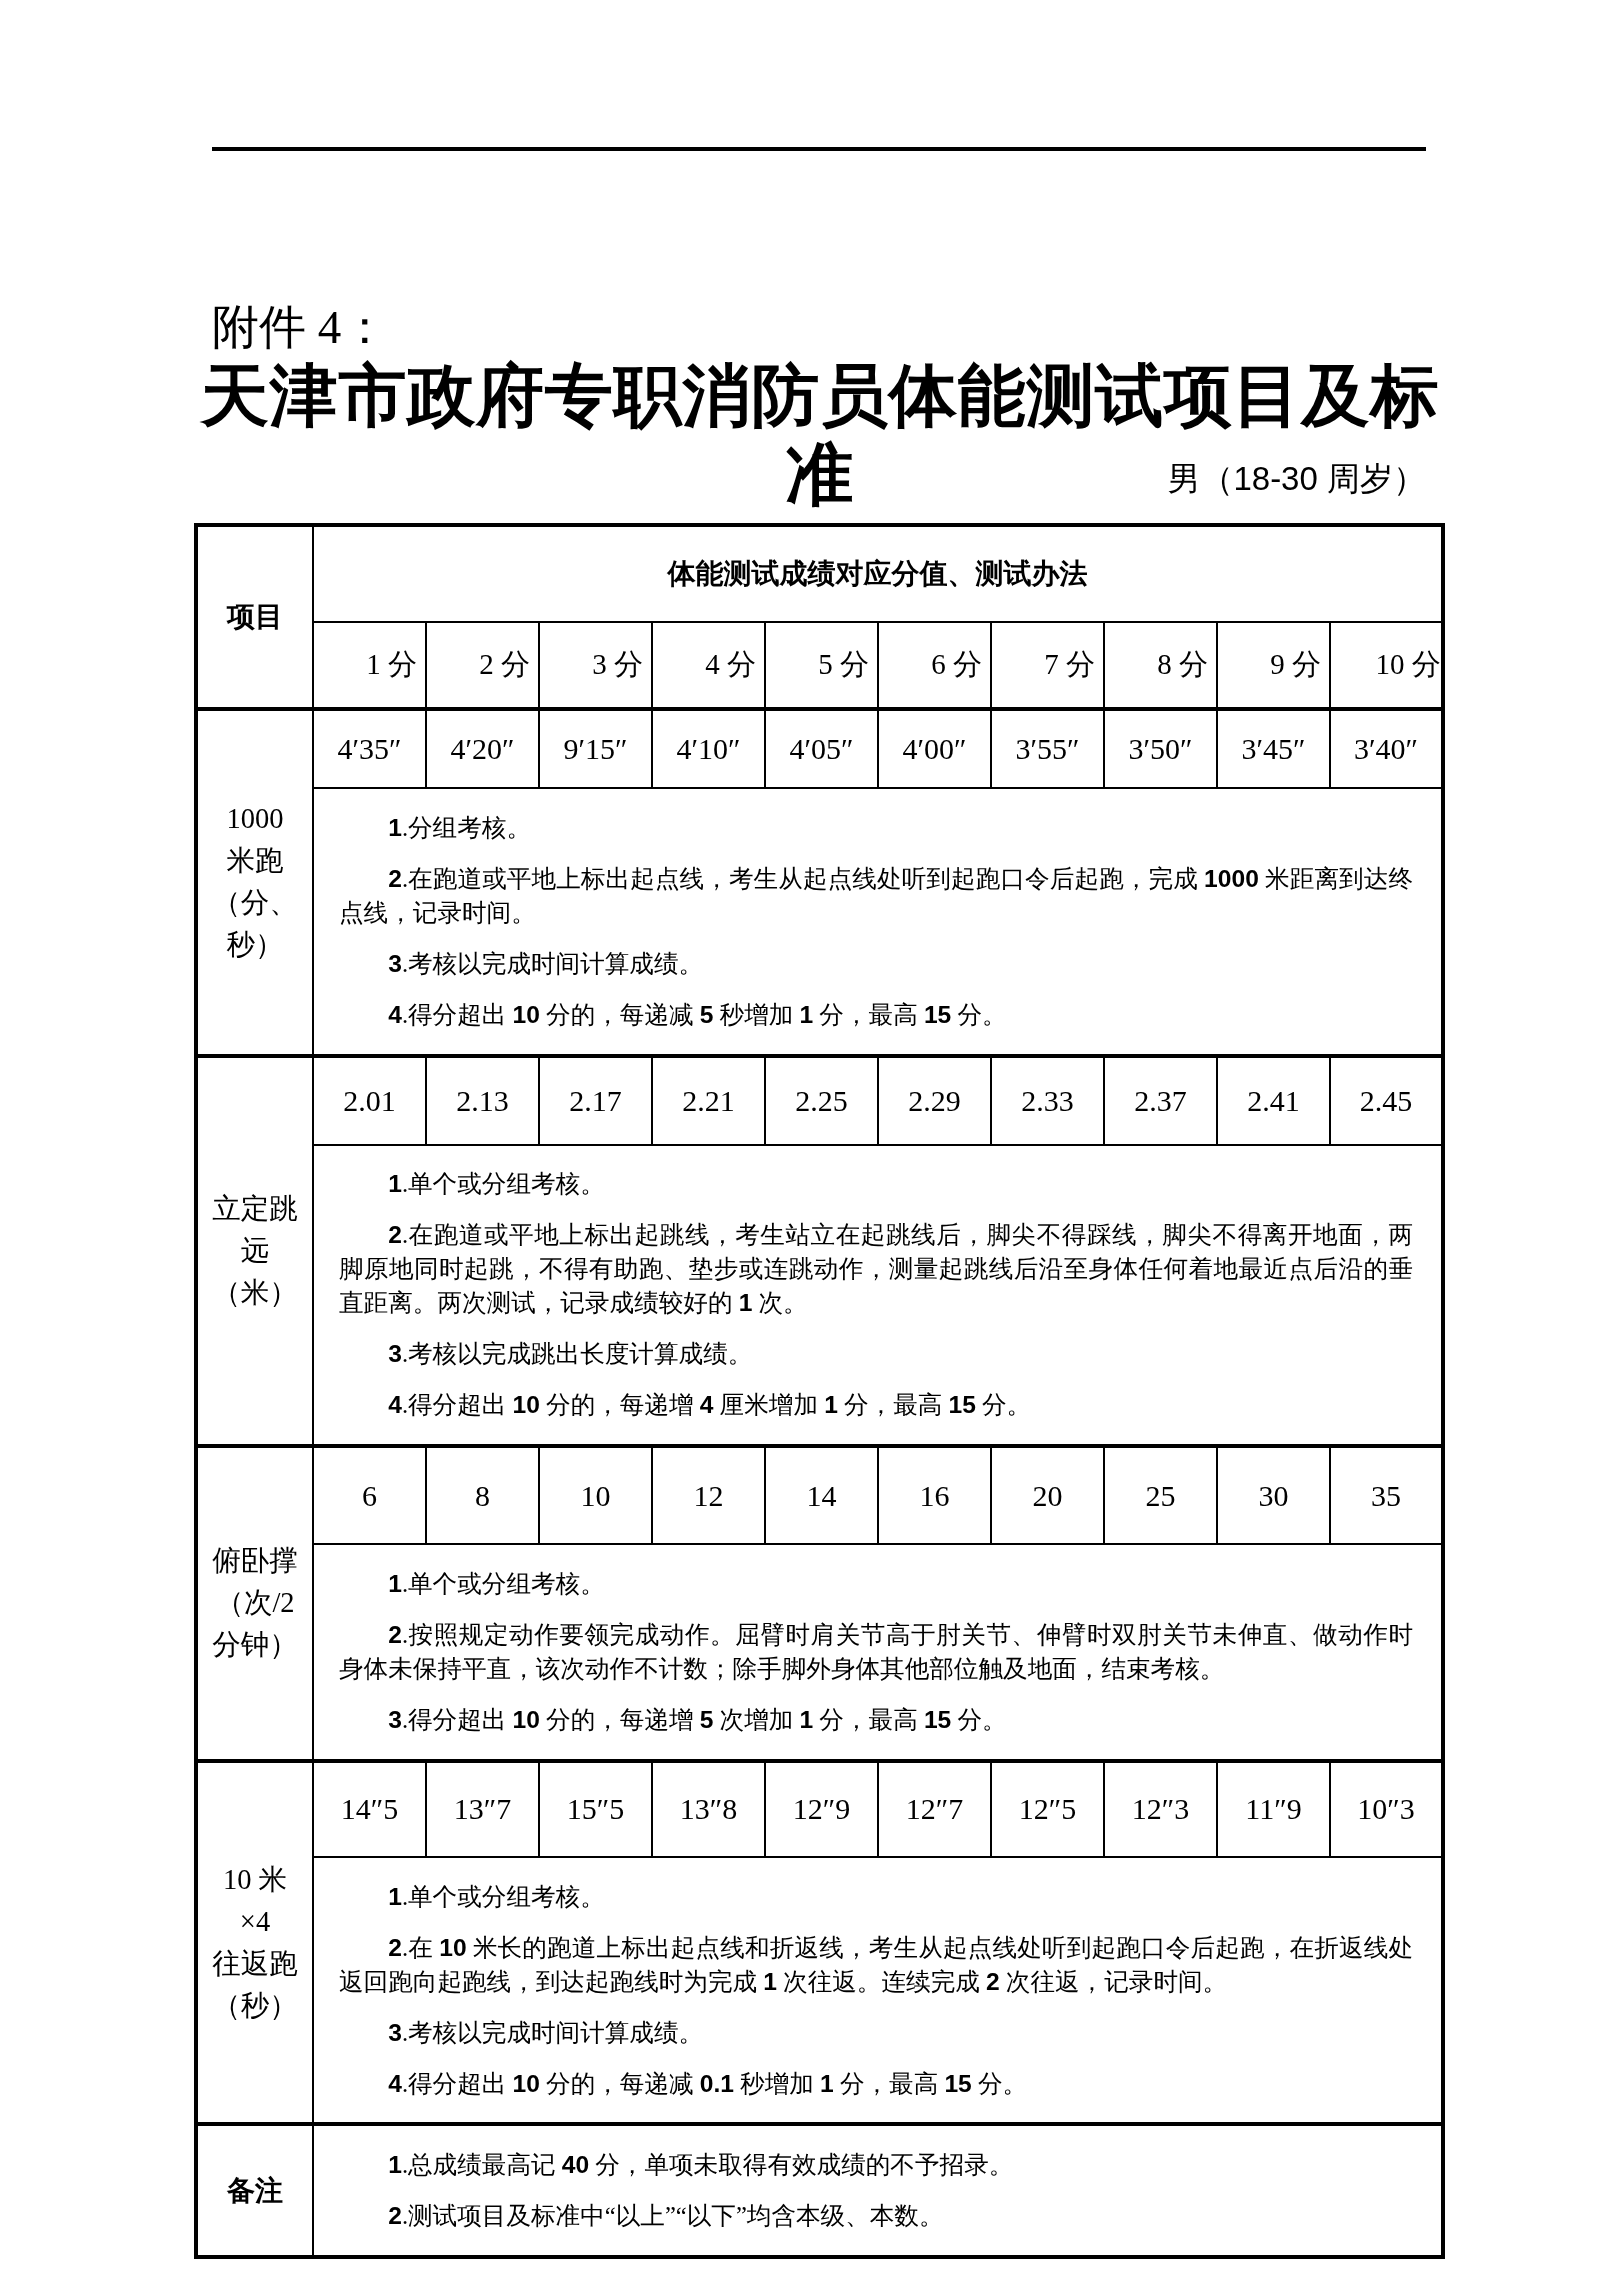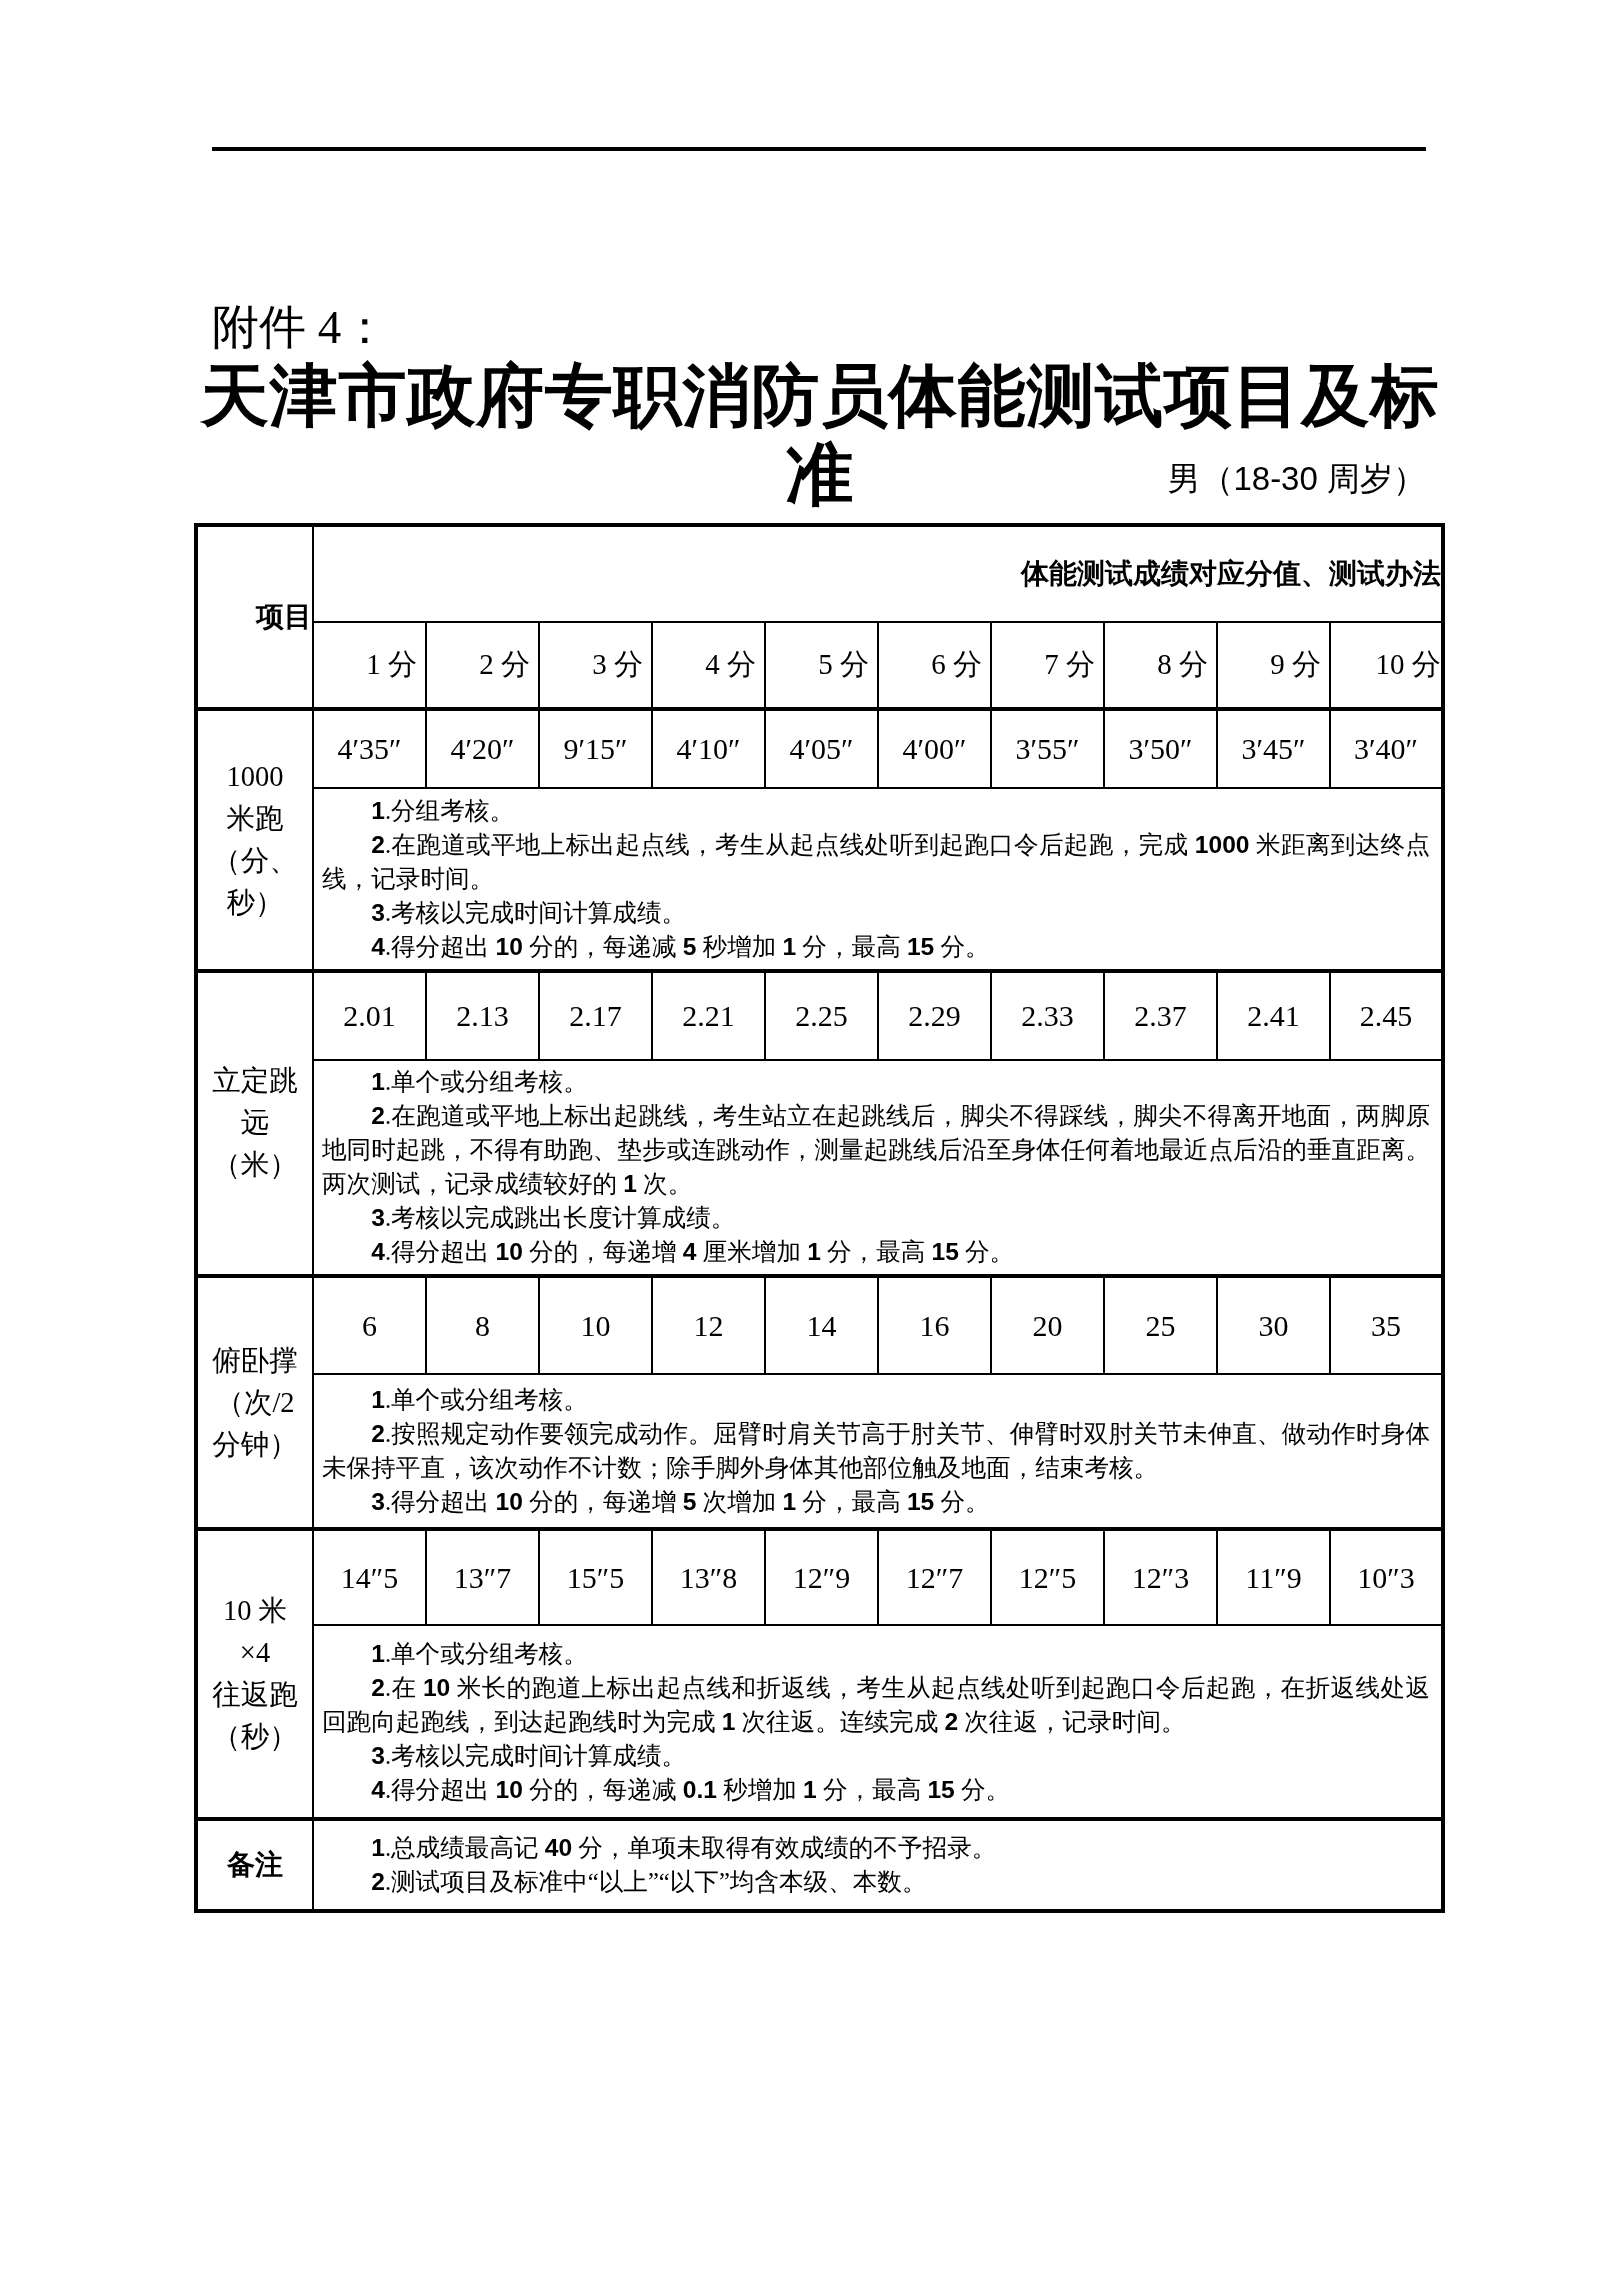--- a/index.html
+++ b/index.html
@@ -33,40 +33,40 @@
   }
   col.c-item { width:117px; }
   col.c-score { width:113px; }
   td {
     border:2.4px solid #000; padding:0; text-align:center; vertical-align:middle;
     overflow:hidden;
   }
   td.bb5 { border-bottom-width:4px; }
   .hdr {
     font-family:"Liberation Sans","DejaVu Sans",sans-serif;
-    font-weight:bold; font-size:28px;text-align:right;
+    font-weight:bold; font-size:28px;
   }
   .score {
     font-size:29px;
     padding-left:44px;
   }
   .val { font-size:30px; }
   .item {
     font-size:28.5px; line-height:42px; white-space:pre-line;
   }
   .item.sans {
     font-family:"Liberation Sans","DejaVu Sans",sans-serif;
     font-weight:bold; font-size:28px; white-space:normal;
   }
   td.notes {
     text-align:justify; text-justify:inter-character;
     font-size:24.6px; line-height:34px;
     padding:4.8px 11px 4.8px 8px; vertical-align:middle;
   }
-  td.notes p { margin:0; text-indent:2em; word-break:break-all; }
+  td.notes p { margin:17px; text-indent:2em; word-break:break-all; }
   td.notes .num {
     font-family:"Liberation Sans","DejaVu Sans",sans-serif;
     font-weight:bold;
   }
 </style>
 </head>
 <body>
 
 <div class="rule"></div>
 

